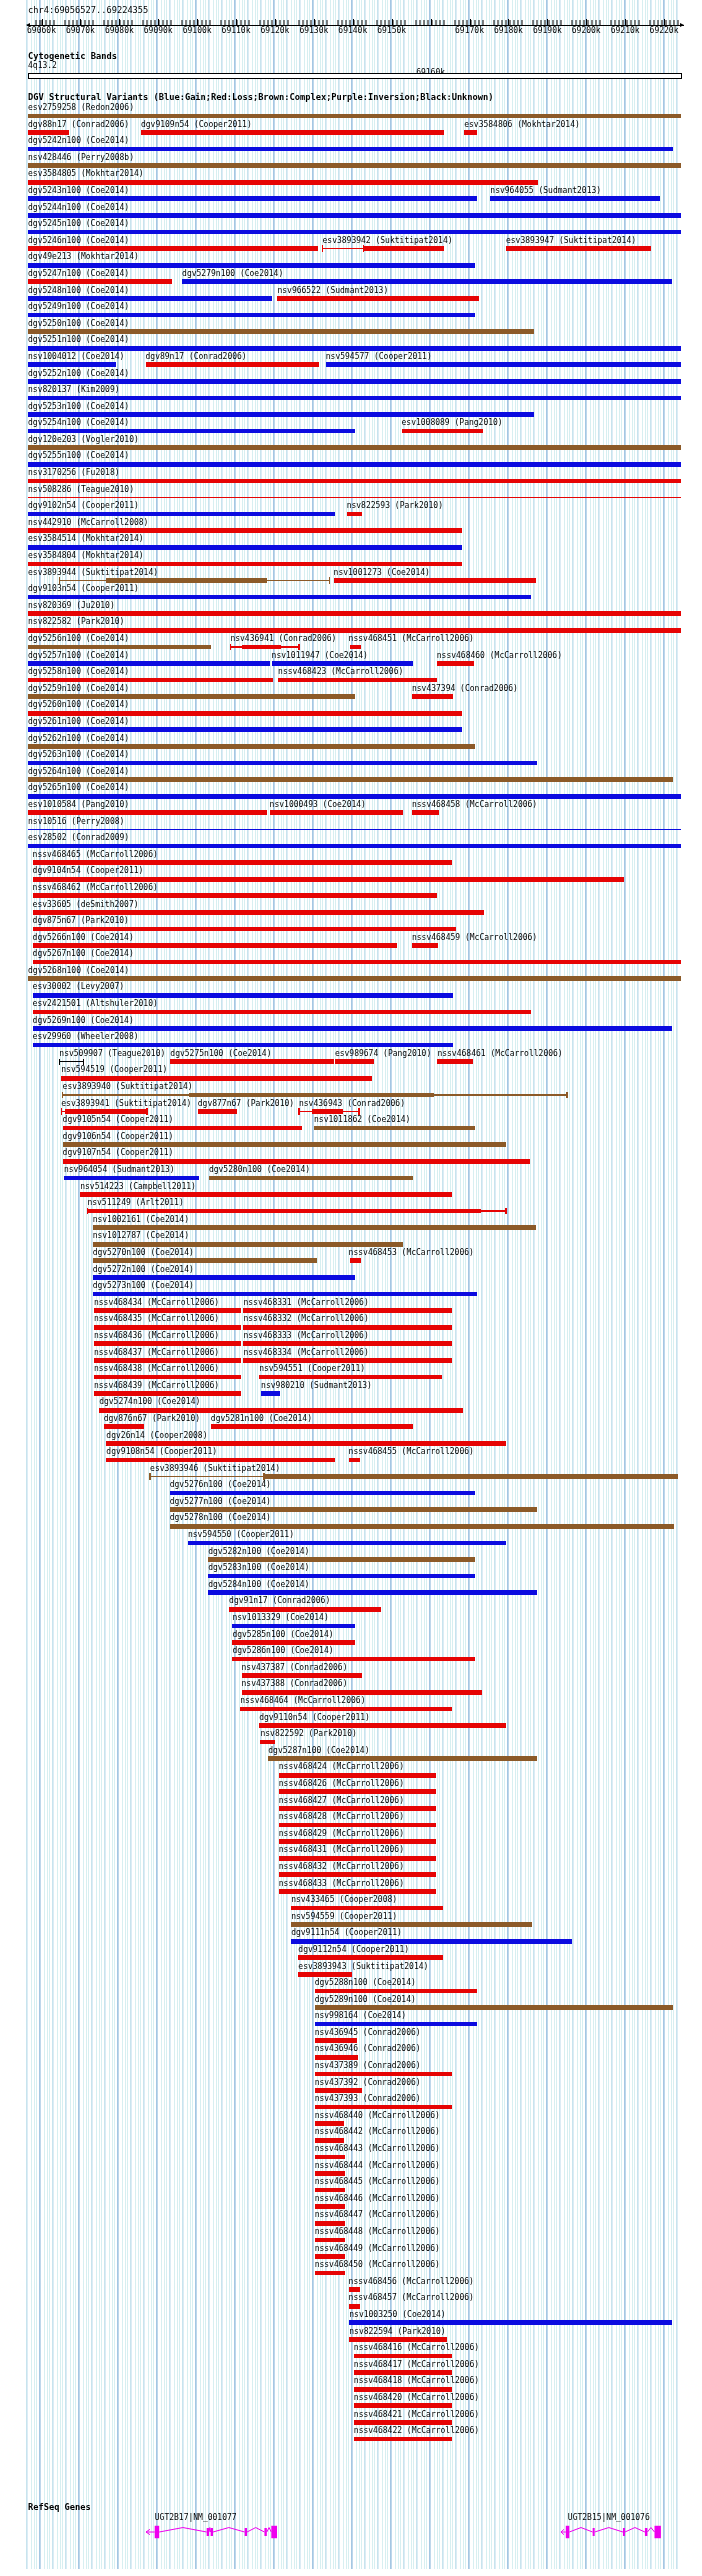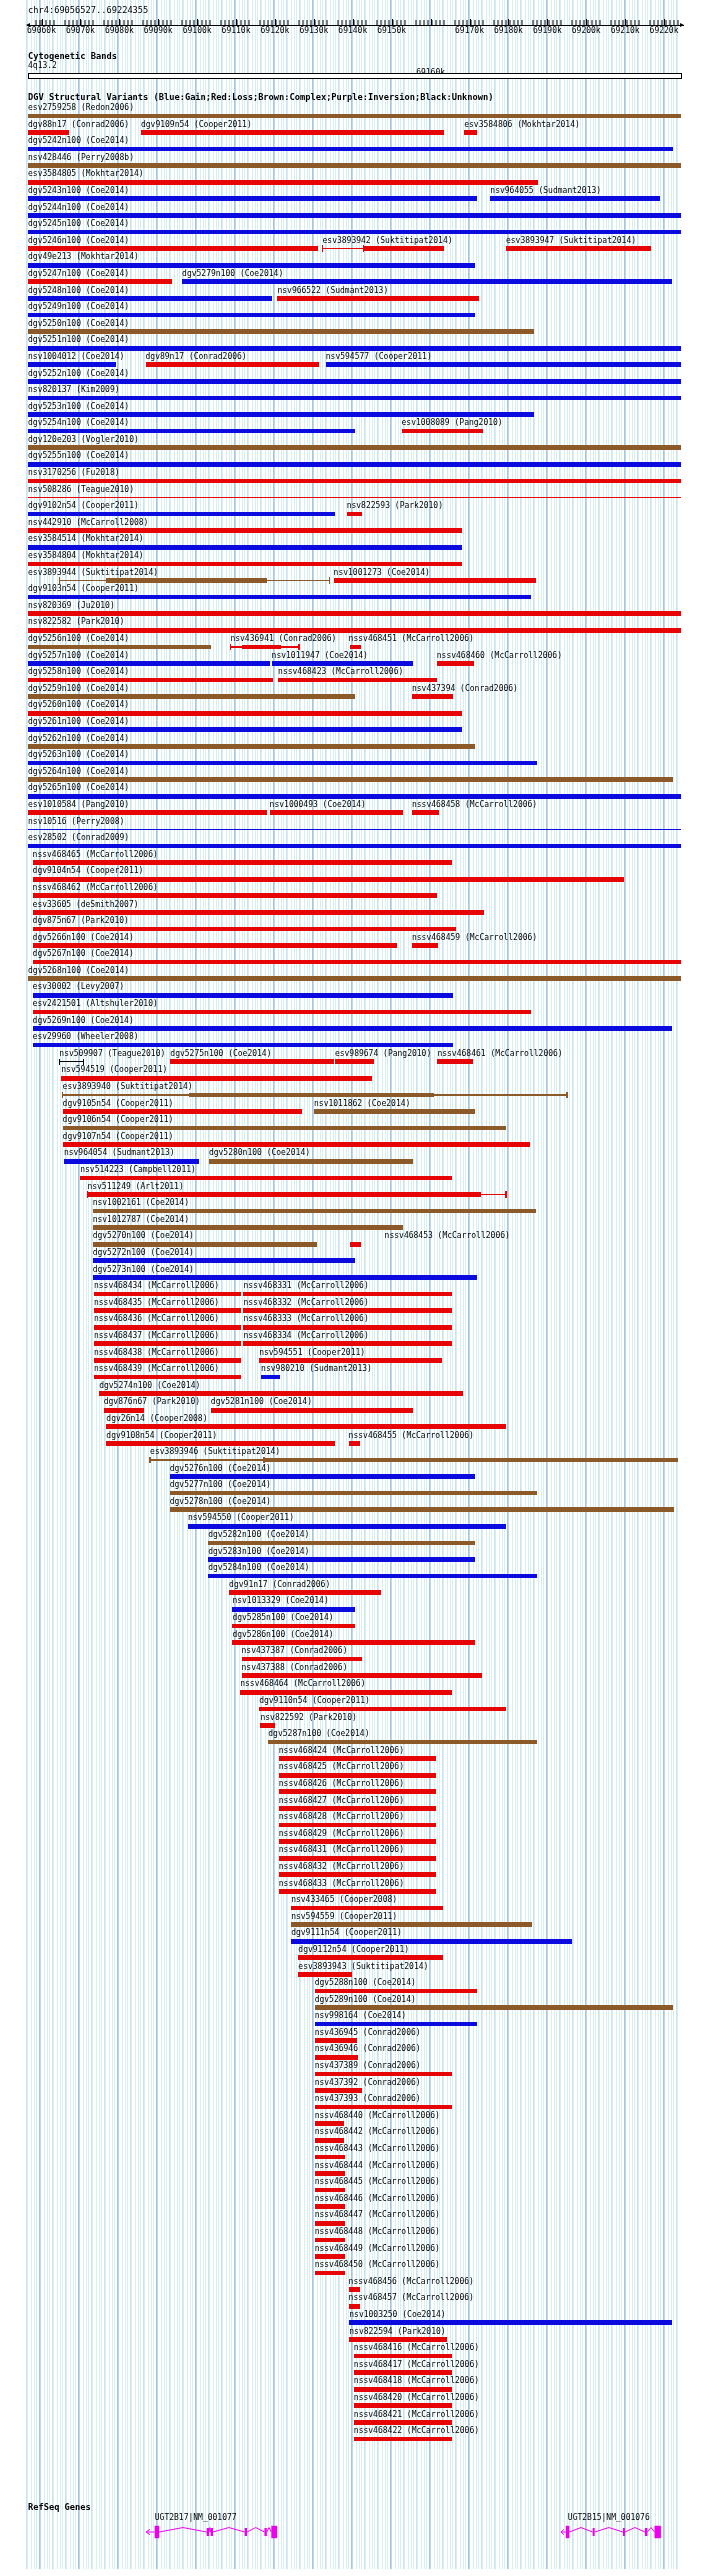--- a/index.html
+++ b/index.html
@@ -390,20 +390,34 @@
         <div class="vbar" title="nsv594519 (Cooper2011)" style="left: 5.1%; width: 47.6%; background: rgb(230, 4, 4);"></div>
       </div>
       <div class="trow">
         <span class="vlabel" style="left: 5.3%;">esv3893940 (Suktitipat2014)</span>
         <div class="vline" style="left: 5.3%; width: 77.2%; background: rgb(140, 90, 40);"></div>
         <div class="vcap" style="left: calc(5.3% - 0.8px); background: rgb(140, 90, 40);"></div>
         <div class="vcap" style="left: calc(82.5% - 0.8px); background: rgb(140, 90, 40);"></div>
         <div class="vbar" title="esv3893940 (Suktitipat2014)" style="left: 24.6%; width: 37.5%; background: rgb(140, 90, 40);"></div>
       </div>
       <div class="trow">
+        <span class="vlabel" style="left: 5.1%;">esv3893941 (Suktitipat2014)</span>
+        <div class="vline" style="left: 5.1%; width: 13.1%; background: rgb(230, 4, 4);"></div>
+        <div class="vcap" style="left: calc(5.1% - 0.8px); background: rgb(230, 4, 4);"></div>
+        <div class="vcap" style="left: calc(18.2% - 0.8px); background: rgb(230, 4, 4);"></div>
+        <div class="vbar" title="esv3893941 (Suktitipat2014)" style="left: 5.6%; width: 12.4%; background: rgb(230, 4, 4);"></div>
+        <span class="vlabel" style="left: 26%;">dgv877n67 (Park2010)</span>
+        <div class="vbar" title="dgv877n67 (Park2010)" style="left: 26%; width: 6%; background: rgb(230, 4, 4);"></div>
+        <span class="vlabel" style="left: 41.5%;">nsv436943 (Conrad2006)</span>
+        <div class="vline" style="left: 41.5%; width: 9.2%; background: rgb(230, 4, 4);"></div>
+        <div class="vcap" style="left: calc(41.5% - 0.8px); background: rgb(230, 4, 4);"></div>
+        <div class="vcap" style="left: calc(50.7% - 0.8px); background: rgb(230, 4, 4);"></div>
+        <div class="vbar" title="nsv436943 (Conrad2006)" style="left: 43.5%; width: 4.7%; background: rgb(230, 4, 4);"></div>
+      </div>
+      <div class="trow">
         <span class="vlabel" style="left: 5.3%;">dgv9105n54 (Cooper2011)</span>
         <div class="vbar" title="dgv9105n54 (Cooper2011)" style="left: 5.3%; width: 36.7%; background: rgb(230, 4, 4);"></div>
         <span class="vlabel" style="left: 43.8%;">nsv1011862 (Coe2014)</span>
         <div class="vbar" title="nsv1011862 (Coe2014)" style="left: 43.8%; width: 24.7%; background: rgb(140, 90, 40);"></div>
       </div>
       <div class="trow">
         <span class="vlabel" style="left: 5.3%;">dgv9106n54 (Cooper2011)</span>
         <div class="vbar" title="dgv9106n54 (Cooper2011)" style="left: 5.3%; width: 67.9%; background: rgb(140, 90, 40);"></div>
       </div>
       <div class="trow">
@@ -431,21 +445,21 @@
         <span class="vlabel" style="left: 9.9%;">nsv1002161 (Coe2014)</span>
         <div class="vbar" title="nsv1002161 (Coe2014)" style="left: 9.9%; width: 67.9%; background: rgb(140, 90, 40);"></div>
       </div>
       <div class="trow">
         <span class="vlabel" style="left: 9.9%;">nsv1012787 (Coe2014)</span>
         <div class="vbar" title="nsv1012787 (Coe2014)" style="left: 9.9%; width: 47.6%; background: rgb(140, 90, 40);"></div>
       </div>
       <div class="trow">
         <span class="vlabel" style="left: 9.9%;">dgv5270n100 (Coe2014)</span>
         <div class="vbar" title="dgv5270n100 (Coe2014)" style="left: 9.9%; width: 34.4%; background: rgb(140, 90, 40);"></div>
-        <span class="vlabel" style="left: 49.1%; margin-left: 36px;">nssv468453 (McCarroll2006)</span>
+        <span class="vlabel" style="left: 49.1%;">nssv468453 (McCarroll2006)</span>
         <div class="vbar" title="nssv468453 (McCarroll2006)" style="left: 49.3%; width: 1.7%; background: rgb(230, 4, 4);"></div>
       </div>
       <div class="trow">
         <span class="vlabel" style="left: 9.9%;">dgv5272n100 (Coe2014)</span>
         <div class="vbar" title="dgv5272n100 (Coe2014)" style="left: 9.9%; width: 40.2%; background: rgb(11, 11, 224);"></div>
       </div>
       <div class="trow">
         <span class="vlabel" style="left: 9.9%;">dgv5273n100 (Coe2014)</span>
         <div class="vbar" title="dgv5273n100 (Coe2014)" style="left: 9.9%; width: 58.8%; background: rgb(11, 11, 224);"></div>
       </div>
@@ -576,24 +590,20 @@
         <span class="vlabel" style="left: 35.6%;">nsv822592 (Park2010)</span>
         <div class="vbar" title="nsv822592 (Park2010)" style="left: 35.6%; width: 2.2%; background: rgb(230, 4, 4);"></div>
       </div>
       <div class="trow">
         <span class="vlabel" style="left: 36.8%;">dgv5287n100 (Coe2014)</span>
         <div class="vbar" title="dgv5287n100 (Coe2014)" style="left: 36.8%; width: 41.2%; background: rgb(140, 90, 40);"></div>
       </div>
       <div class="trow">
         <span class="vlabel" style="left: 38.4%;">nssv468424 (McCarroll2006)</span>
         <div class="vbar" title="nssv468424 (McCarroll2006)" style="left: 38.4%; width: 24.1%; background: rgb(230, 4, 4);"></div>
-      </div>
-      <div class="trow">
-        <span class="vlabel" style="left: 38.4%;">nssv468425 (McCarroll2006)</span>
-        <div class="vbar" title="nssv468425 (McCarroll2006)" style="left: 38.4%; width: 24.1%; background: rgb(230, 4, 4);"></div>
       </div>
       <div class="trow">
         <span class="vlabel" style="left: 38.4%;">nssv468426 (McCarroll2006)</span>
         <div class="vbar" title="nssv468426 (McCarroll2006)" style="left: 38.4%; width: 24.1%; background: rgb(230, 4, 4);"></div>
       </div>
       <div class="trow">
         <span class="vlabel" style="left: 38.4%;">nssv468427 (McCarroll2006)</span>
         <div class="vbar" title="nssv468427 (McCarroll2006)" style="left: 38.4%; width: 24.1%; background: rgb(230, 4, 4);"></div>
       </div>
       <div class="trow">

